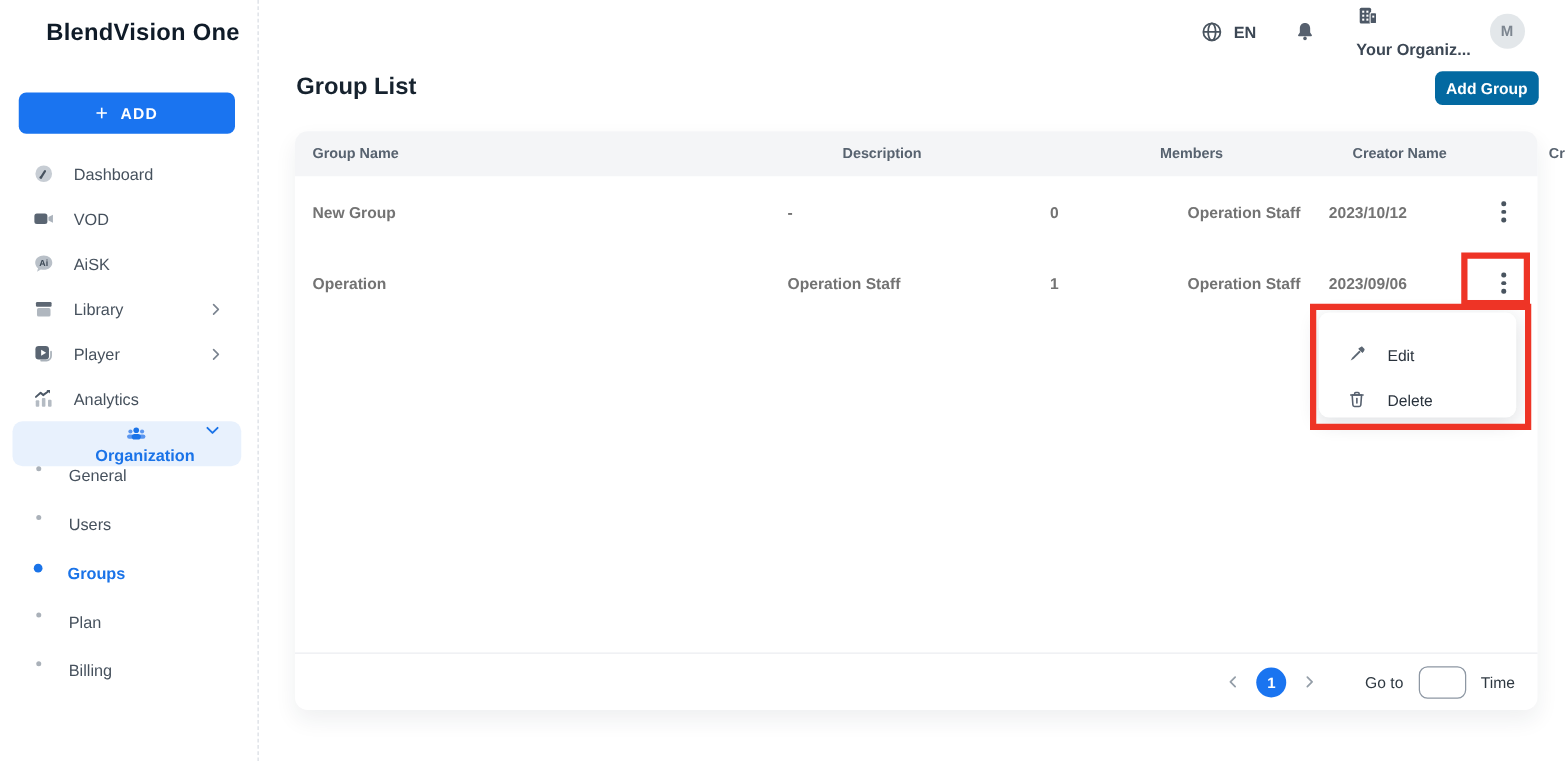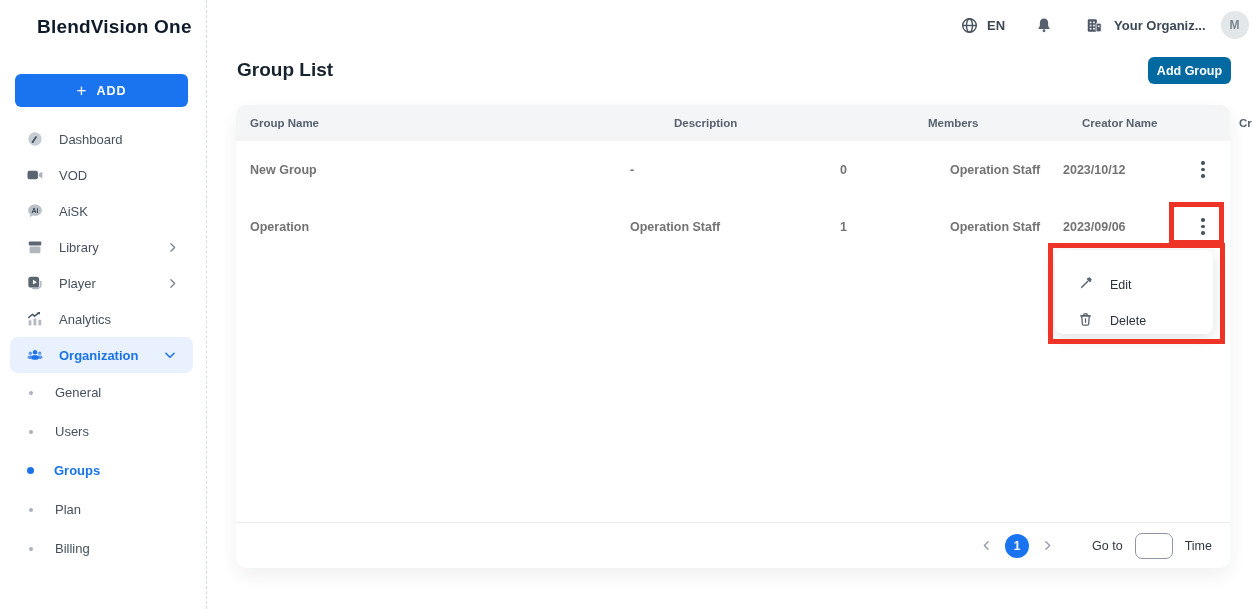--- a/index.html
+++ b/index.html
@@ -9,37 +9,37 @@
   
   .sidebar { position:absolute; left:0; top:0; width:207px; height:609px; background:#fff; border-right:1px dashed #d9dde3; }
   .logo { position:absolute; left:15px; top:16px; font-size:19px; font-weight:700; color:#0f1b28; letter-spacing:.2px;margin-left:22px; }
   .add-btn { position:absolute; left:15px; top:74px; width:173px; height:33px; background:#1a74f0; border:none; border-radius:6px;
              color:#fff; font-size:12.5px; font-weight:700; letter-spacing:1px; display:flex; align-items:center; justify-content:center; gap:9px; cursor:pointer;
              font-family:"Liberation Sans", sans-serif; }
   .add-plus { font-size:17px; font-weight:400; line-height:1; margin-top:-1px; }
   .nav { position:absolute; left:0; top:121px; width:207px; }
   .nav-item { position:relative; height:36px; display:flex; align-items:center; padding-left:25px; cursor:pointer; }
   .nav-item .nav-label { margin-left:14px; font-size:13px; color:#46515d; }
-  .nav-item.active { background:#e8f1fd; border-radius:8px; margin:0 14px 0 10px; padding-left:15px; }
+  .nav-item.active { background:#e8f1fd; border-radius:8px; margin:0 14px 0 10px; padding-left:15px;flex-direction:column; }
   .nav-item.active .nav-label { color:#1a73e8; font-weight:700; margin-left:14px; }
   .nav-chevron { position:absolute; right:28px; color:#7b8490; display:flex; }
   .nav-item.active .nav-chevron { right:16px; color:#1a73e8; }
-  .sub-item { position:relative; height:39px; display:flex; align-items:center; padding-left:29px; cursor:pointer; }
+  .sub-item { position:relative; height:39px; display:flex; align-items:flex-start; padding-left:29px; cursor:pointer; }
   .sub-bullet { width:4px; height:4px; border-radius:50%; background:#aab1b9; }
   .sub-item .nav-label { margin-left:22px; font-size:13px; color:#46515d; }
   .sub-item.active .sub-bullet { width:7px; height:7px; background:#1a73e8; margin-left:-2px; }
   .sub-item.active .nav-label { color:#1a73e8; font-weight:700; margin-left:20px; }
   .icon20 { width:20px; height:20px; display:block; }
 
   
   .topbar { position:absolute; left:960px; top:8px; height:34px; display:flex; align-items:center; }
   .lang { display:flex; align-items:center; gap:8px; cursor:pointer; }
   .lang-label { font-size:13px; font-weight:600; color:#3c4754; }
   .bell-wrap { margin-left:30px; cursor:pointer; display:flex; }
-  .org-wrap { margin-left:32px; display:flex; align-items:center; gap:10px; cursor:pointer; }
+  .org-wrap { margin-left:32px; display:flex; align-items:flex-start; gap:10px; cursor:pointer;flex-direction:column; }
   .org-label { font-size:13px; font-weight:600; color:#3c4754; }
   .avatar { margin-left:15px; width:28px; height:28px; border-radius:50%; background:#e3e7ea; color:#7d8690;
             font-size:12px; font-weight:700; display:flex; align-items:center; justify-content:center; cursor:pointer; }
 
   
   .page-title { position:absolute; left:237px; top:59px; font-size:19px; font-weight:700; color:#16222e; }
   .add-group-btn { position:absolute; left:1148px; top:57px; width:83px; height:27px; background:#0369a1; color:#fff; border:none; border-radius:6px;
                    font-size:12.5px; font-weight:600; cursor:pointer; font-family:"Liberation Sans", sans-serif; }
 
   .card { position:absolute; left:236px; top:105px; width:994px; height:463px; background:#fff; border-radius:10px;

